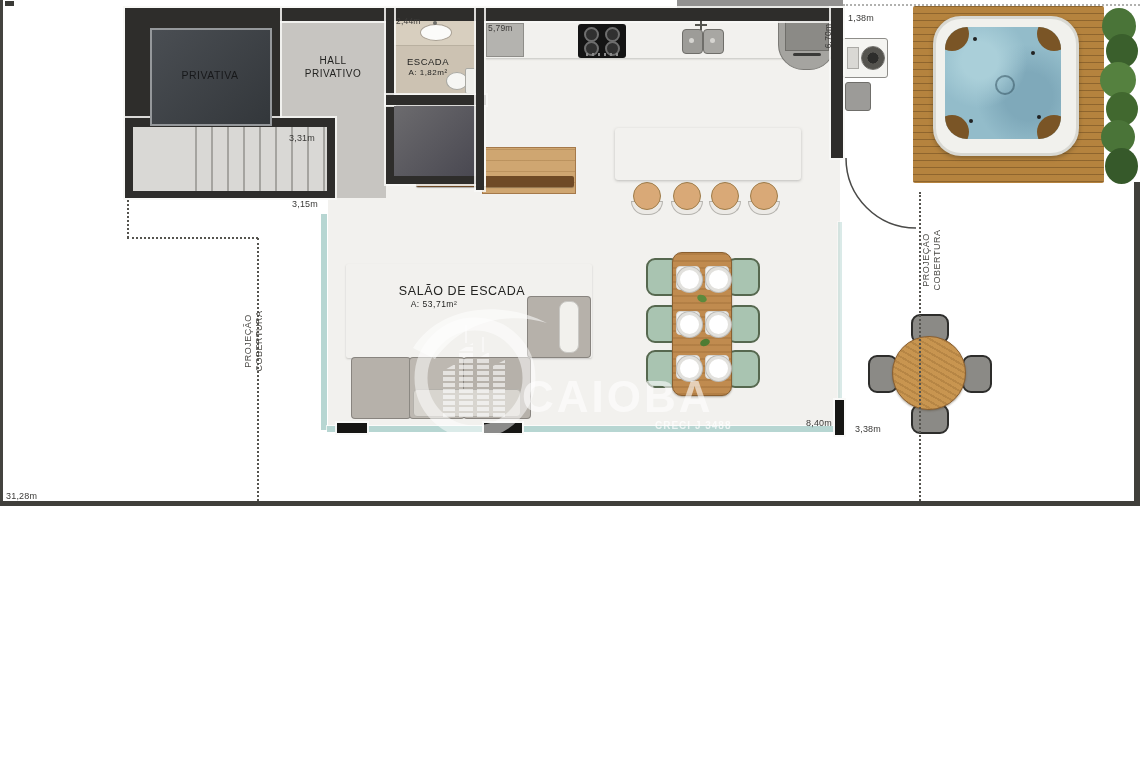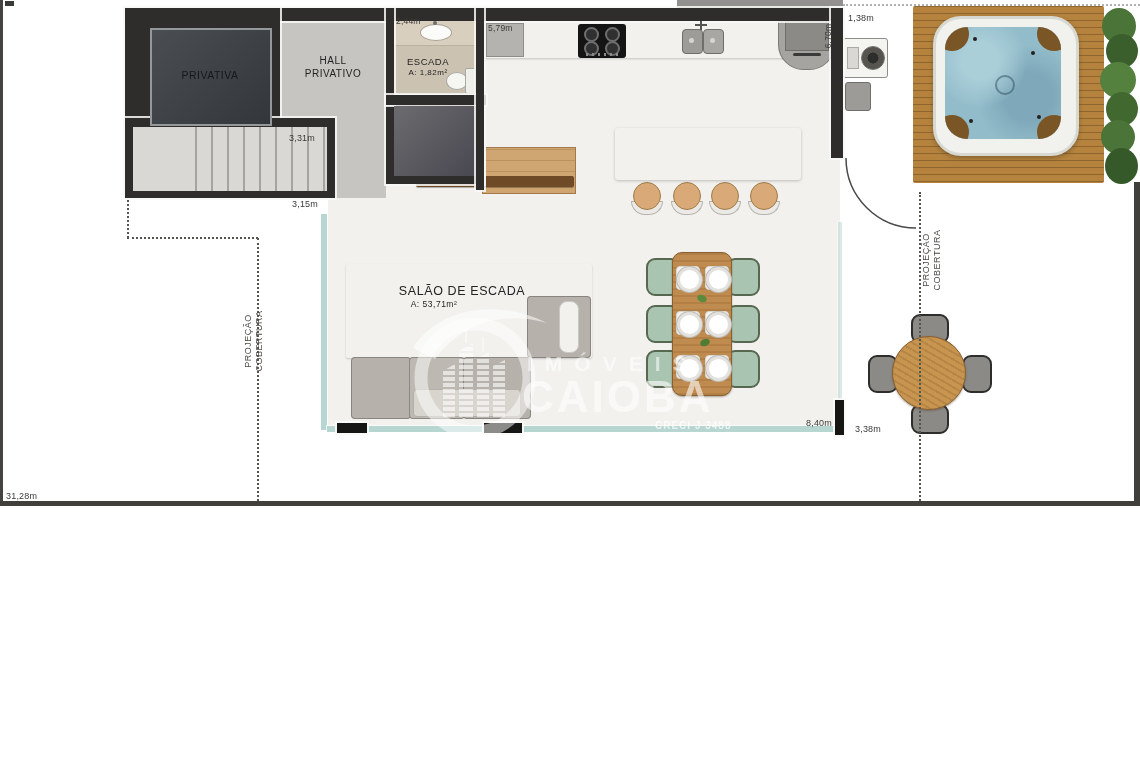--- a/index.html
+++ b/index.html
@@ -221,17 +221,16 @@
     </defs>
     <circle cx="80" cy="85" r="54" fill="none" stroke="rgba(255,255,255,0.5)" stroke-width="13"></circle>
     <path d="M 18,55 C 42,16 100,4 152,30 C 112,18 68,28 40,66 Z" fill="rgba(255,255,255,0.55)"></path>
     <path d="M48,126 L48,78 L60,71 L60,126 Z" fill="url(#bl)"></path>
     <path d="M64,126 L64,58 L78,50 L78,126 Z" fill="url(#bl)"></path>
     <path d="M82,126 L82,66 L94,59 L94,126 Z" fill="url(#bl)"></path>
     <path d="M98,126 L98,73 L110,67 L110,126 Z" fill="url(#bl)"></path>
     <line x1="71" y1="50" x2="71" y2="32" stroke="rgba(255,255,255,0.6)" stroke-width="1.5"></line>
     <line x1="88" y1="59" x2="88" y2="44" stroke="rgba(255,255,255,0.6)" stroke-width="1.5"></line>
   </svg>
-  <div class="wm" style="left:527px;top:352px;font-size:21px;font-weight:bold;letter-spacing:12px;">IMÓVEIS</div>
   <div class="wm" style="left:522px;top:372px;font-size:44px;font-weight:800;letter-spacing:3px;color:rgba(255,255,255,.6);">CAIOBA</div>
   <div class="wm" style="left:655px;top:420px;font-size:10px;font-weight:bold;letter-spacing:1px;color:rgba(255,255,255,.7);">CRECI J 3488</div>
 
 </div>
 
 </body></html>

